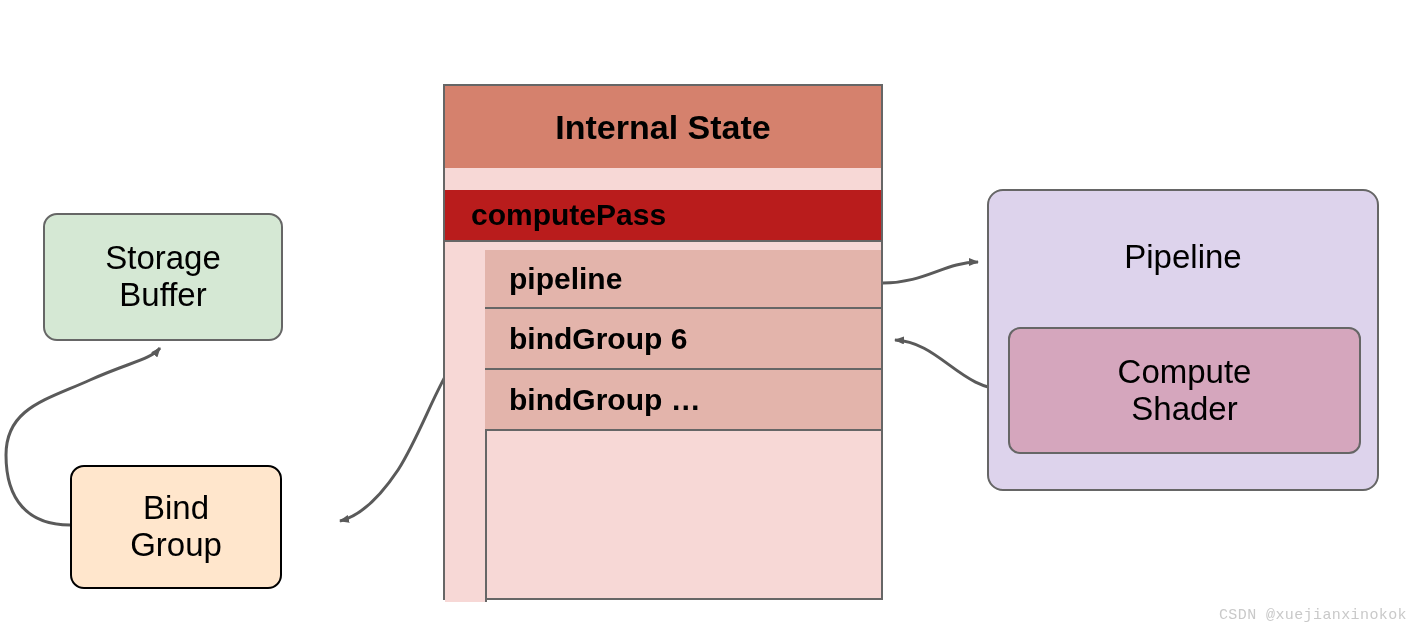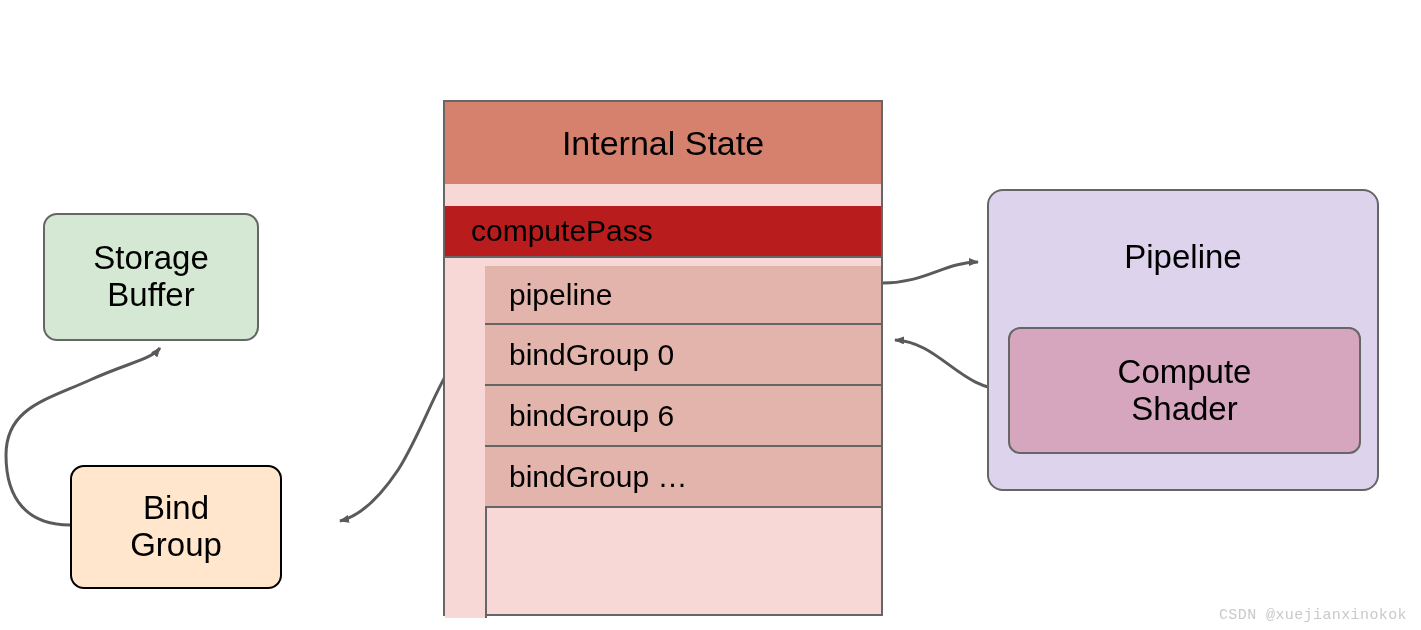--- a/index.html
+++ b/index.html
@@ -35,26 +35,27 @@
     align-items: center;
     justify-content: center;
     text-align: center;
     color: #000000;
     line-height: 1.12;
   }
 
   
   #internal-state {
     left: 443px;
-    top: 100px;
+    top: 84px;
     width: 440px;
     height: 516px;
     border: 2px solid #666666;
     background: #f7d8d6;
     display: block;
+    font-weight: bold;
   }
   #internal-state-title {
     position: absolute;
     left: 0px;
     top: 0px;
     width: 436px;
     height: 82px;
     background: #d5816d;
     border-bottom: 2px solid #666666;
     display: flex;
@@ -112,21 +113,21 @@
     color: #000000;
   }
   .state-row:first-child {
     height: 59px;
   }
 
   
   #storage-buffer {
     left: 43px;
     top: 213px;
-    width: 216px;
+    width: 240px;
     height: 128px;
     background: #d5e8d4;
     border: 2px solid #666666;
     border-radius: 14px;
     font-size: 33px;
   }
   #bind-group {
     left: 70px;
     top: 465px;
     width: 212px;
@@ -230,23 +231,20 @@
 
     <div id="computepass-row">computePass</div>
 
     <div id="computepass-gutter"></div>
 
     <div id="state-rows">
       <div class="state-row">
         <span>pipeline</span>
       </div>
       <div class="state-row">
-        <span>bindGroup 0</span>
-      </div>
-      <div class="state-row">
         <span>bindGroup 6</span>
       </div>
       <div class="state-row">
         <span>bindGroup …</span>
       </div>
     </div>
   </div>
 
   <div class="node" id="pipeline">
     <div id="pipeline-label">Pipeline</div>

